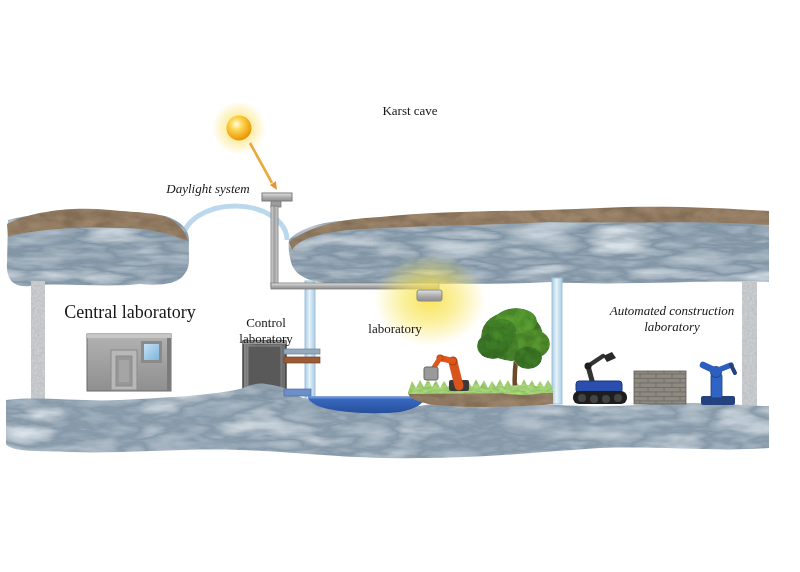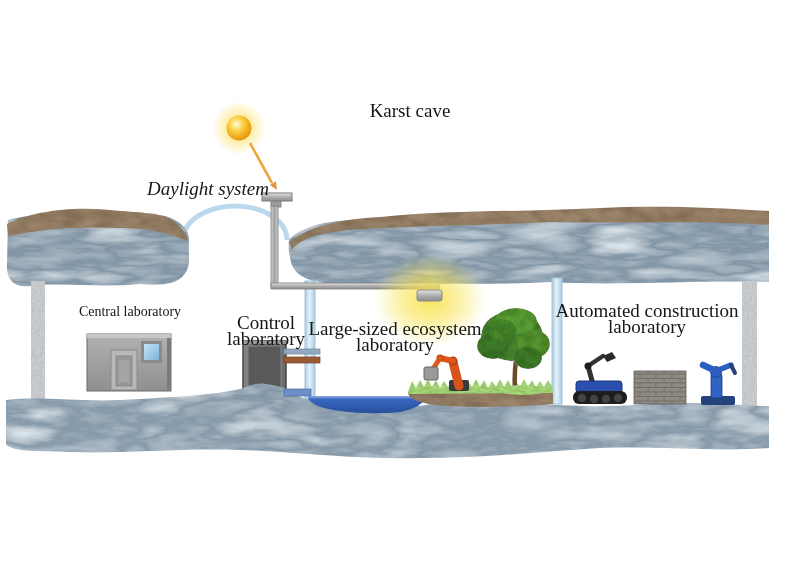--- a/index.html
+++ b/index.html
@@ -2,24 +2,24 @@
 <html><head>
 <meta charset="utf-8">
 <style>
   html,body{margin:0;padding:0;background:#ffffff;}
   .stage{
     position:relative;width:800px;height:572px;background:#ffffff;overflow:hidden;
     font-family:"Liberation Serif","DejaVu Serif",serif;
   }
   .stage svg{position:absolute;left:0;top:0;}
   .lbl{
-    position:absolute;color:#161616;font-size:19px;line-height:16px;
+    position:absolute;color:#161616;font-size:13px;line-height:16px;
     text-align:center;transform:translateX(-50%);white-space:nowrap;
   }
-  .lbl.big{font-size:14px;}
+  .lbl.big{font-size:18px;}
 </style>
 </head>
 <body>
 
 <div class="stage">
 
 <svg width="800" height="572" viewBox="0 0 800 572">
   <defs>
     <radialGradient id="gSun" cx="40%" cy="35%" r="65%">
       <stop offset="0%" stop-color="#fffbe0"></stop>
@@ -278,22 +278,21 @@
 <div class="lbl" style="left:208px;top:181px;font-style:italic;">Daylight system</div>
 
 <div class="lbl big" style="left:130px;top:304px;">Central laboratory</div>
 
 <div class="lbl" style="left:266px;top:299px;margin-top:16px;">
   <div>Control</div>
   <div>laboratory</div>
 </div>
 
 <div class="lbl" style="left:395px;top:321px;">
-  <div>Large-sized ecosystem</div>
   <div>laboratory</div>
 </div>
 
-<div class="lbl" style="left:647px;top:303px;">
+<div class="lbl" style="left:672px;top:303px;font-style:italic;">
   <div>Automated construction</div>
   <div>laboratory</div>
 </div>
 
 </div>
 
 </body></html>

